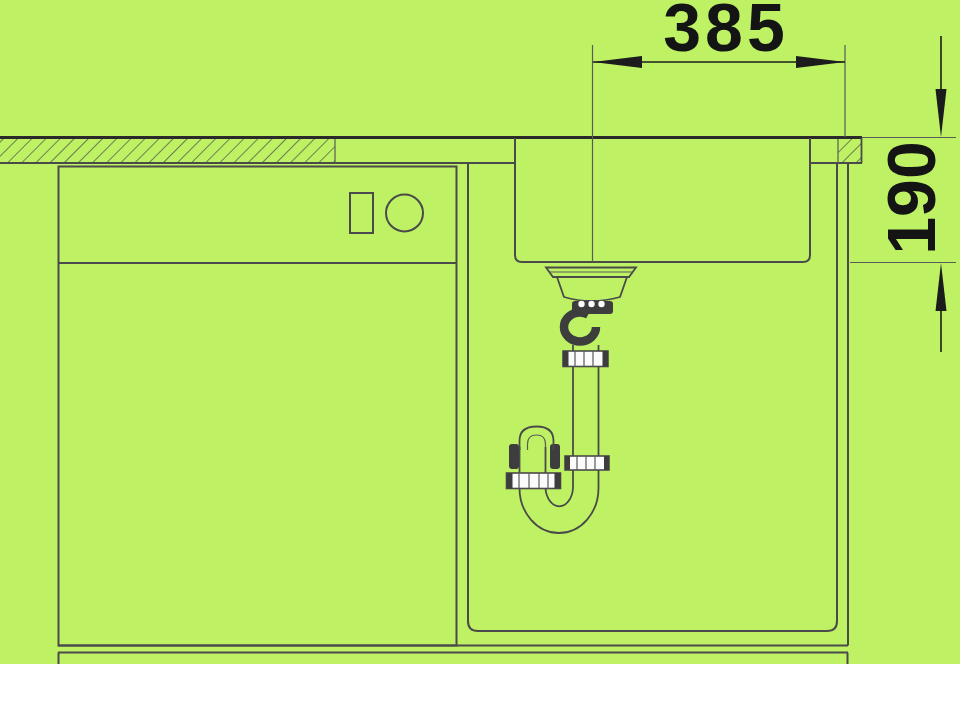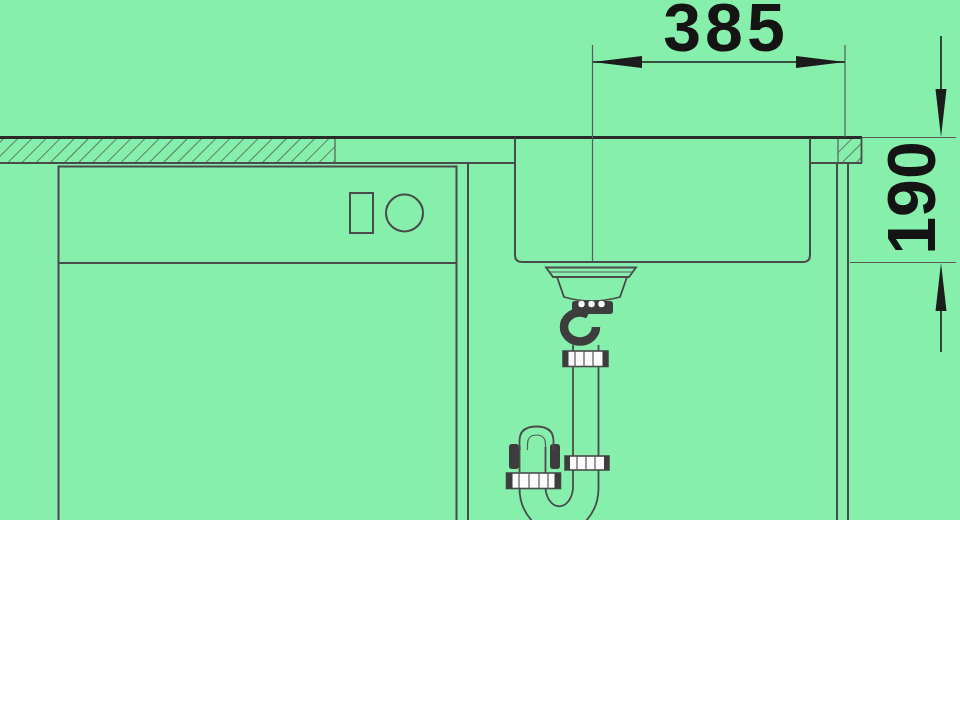--- a/index.html
+++ b/index.html
@@ -1,19 +1,19 @@
 <!DOCTYPE html>
 <html><head>
 <meta charset="utf-8">
 <style>
   html,body{margin:0;padding:0;background:#ffffff;}
   .stage{
     position:relative;
-    width:960px;height:520px;
-    background:#86efac;
+    width:960px;height:664px;
+    background:#bef264;
     overflow:hidden;
     font-family:"Liberation Sans",sans-serif;
   }
   svg{display:block}
   .dim-text{
     font-family:"Liberation Sans",sans-serif;
     font-weight:bold;
     font-size:68px;
     fill:#141414;
   }

